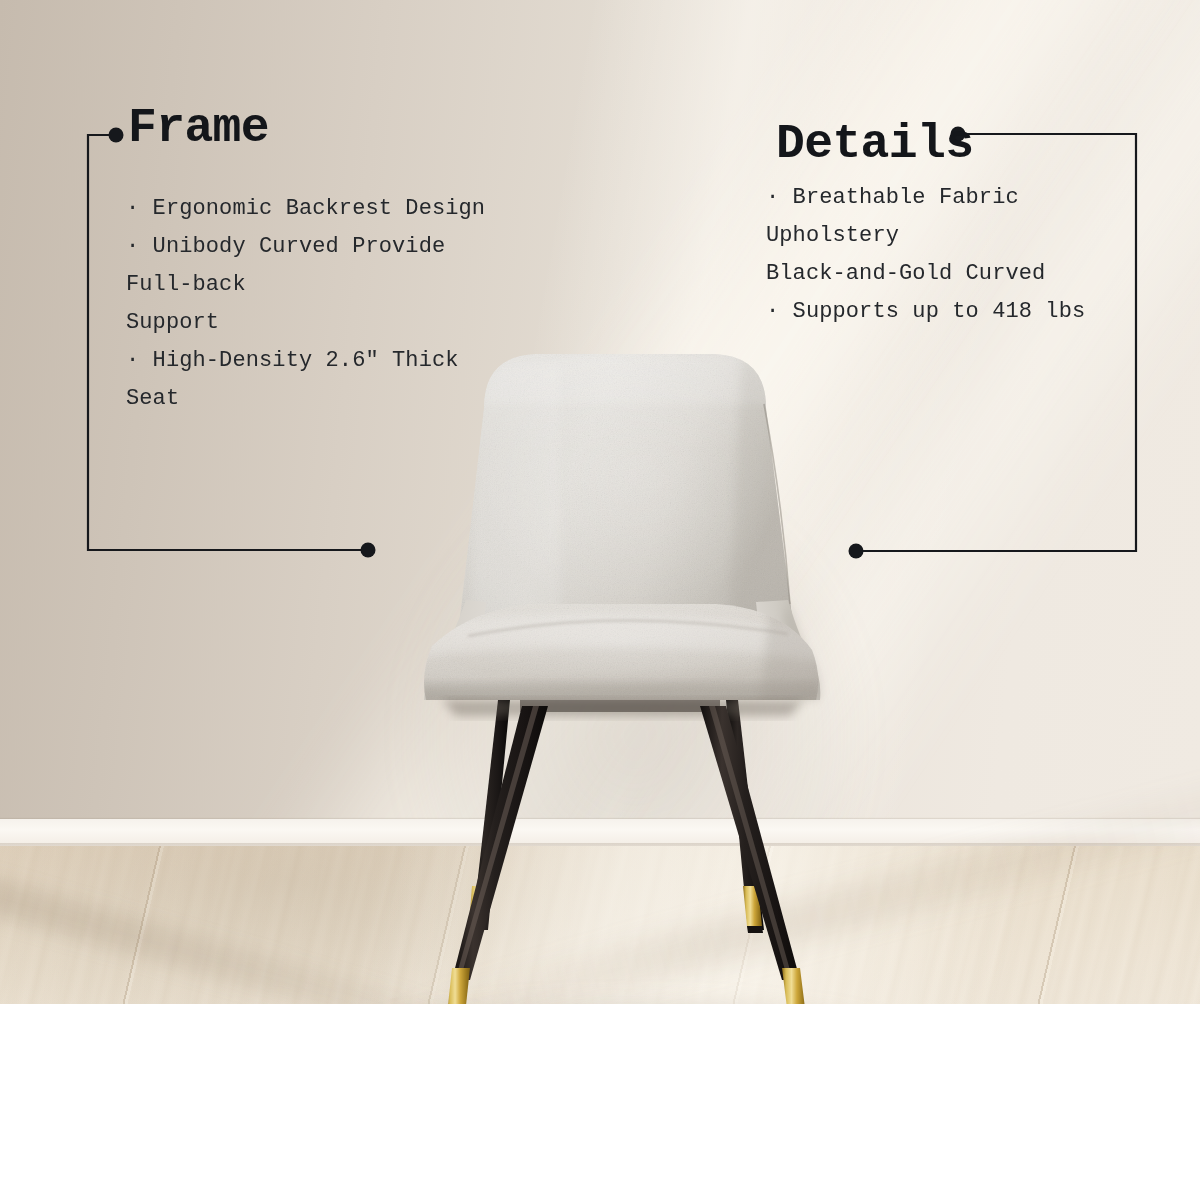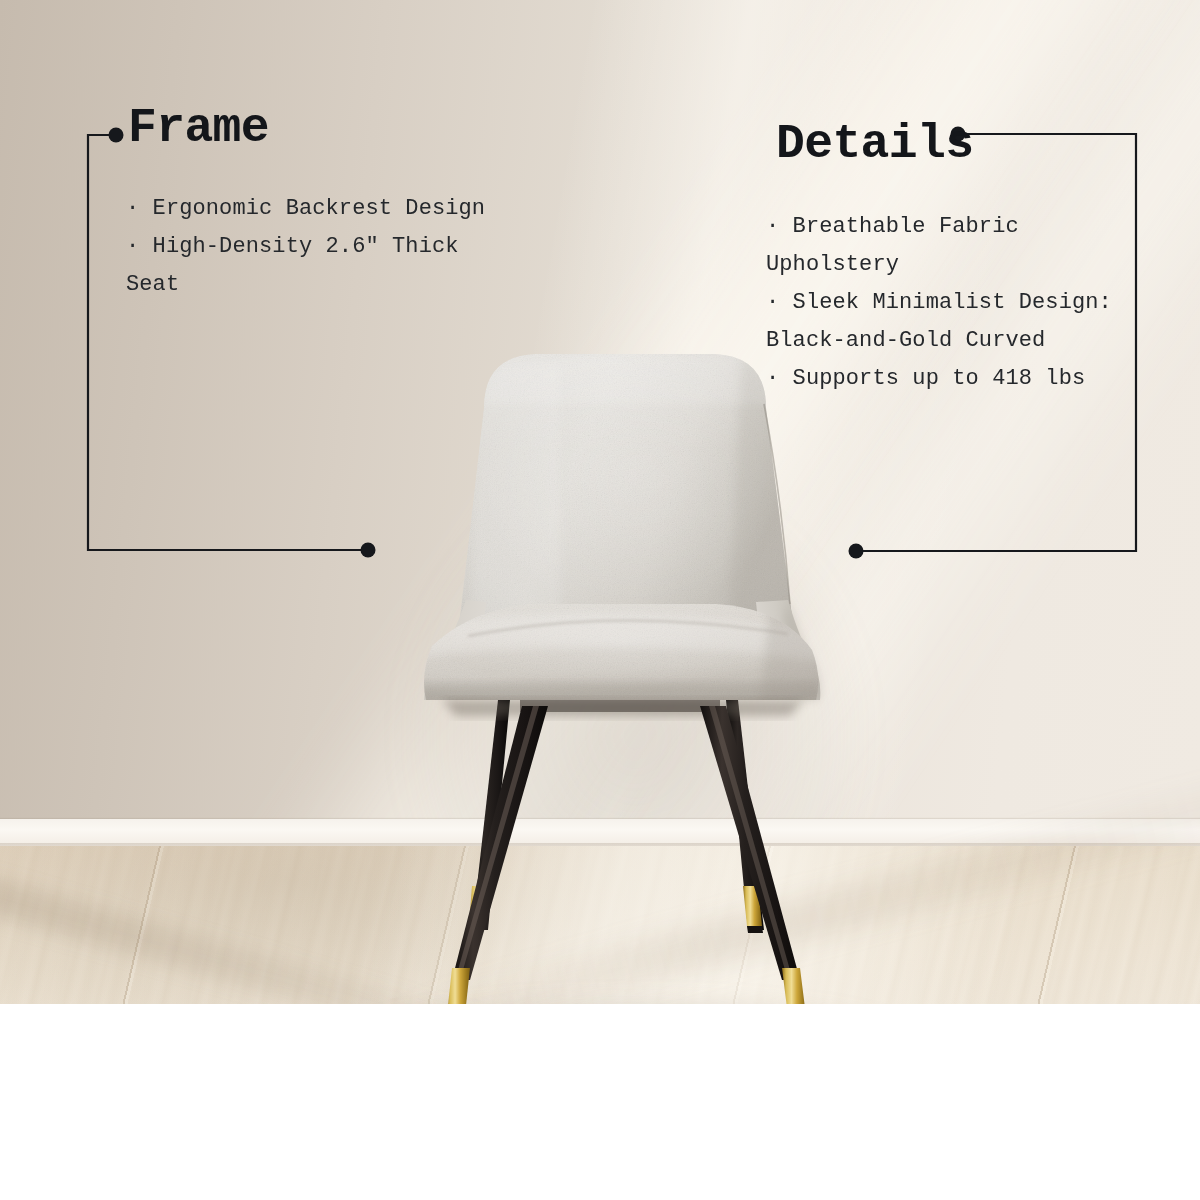--- a/index.html
+++ b/index.html
@@ -190,21 +190,21 @@
   .heading.right { left: 768px; top: 120px; margin-left: 8px; }
 
   .bullets {
     position: absolute;
     font-size: 22px;
     line-height: 38px;
     color: #25282c;
     letter-spacing: 0.1px;
   }
   .bullets.left  { left: 126px; top: 190px; width: 390px; }
-  .bullets.right { left: 766px; top: 208px; width: 380px; }
+  .bullets.right { left: 766px; top: 179px; width: 380px; }
   .bullets p { margin: 0; }
 
   .bracket-svg {
     position: absolute;
     left: 0; top: 0;
     width: 1200px; height: 1200px;
     overflow: visible;
     pointer-events: none;
   }
 </style>
@@ -399,27 +399,28 @@
     <circle cx="958" cy="134" r="7.5" fill="#16181c"></circle>
     <circle cx="856" cy="551" r="7.5" fill="#16181c"></circle>
   </svg>
 
   <div class="callouts">
 
     <div class="heading left">Frame</div>
 
     <div class="bullets left">
       <p>· Ergonomic Backrest Design</p>
+      <p>· Unibody Curved Provide Full-back</p>
+      <p>Support</p>
       <p>· High-Density 2.6" Thick Seat</p>
     </div>
 
     <div class="heading right">Details</div>
 
     <div class="bullets right">
       <p>· Breathable Fabric Upholstery</p>
-      <p>· Sleek Minimalist Design:</p>
       <p>Black-and-Gold Curved</p>
       <p>· Supports up to 418 lbs</p>
     </div>
 
   </div>
 
 </div>
 
 </body></html>

